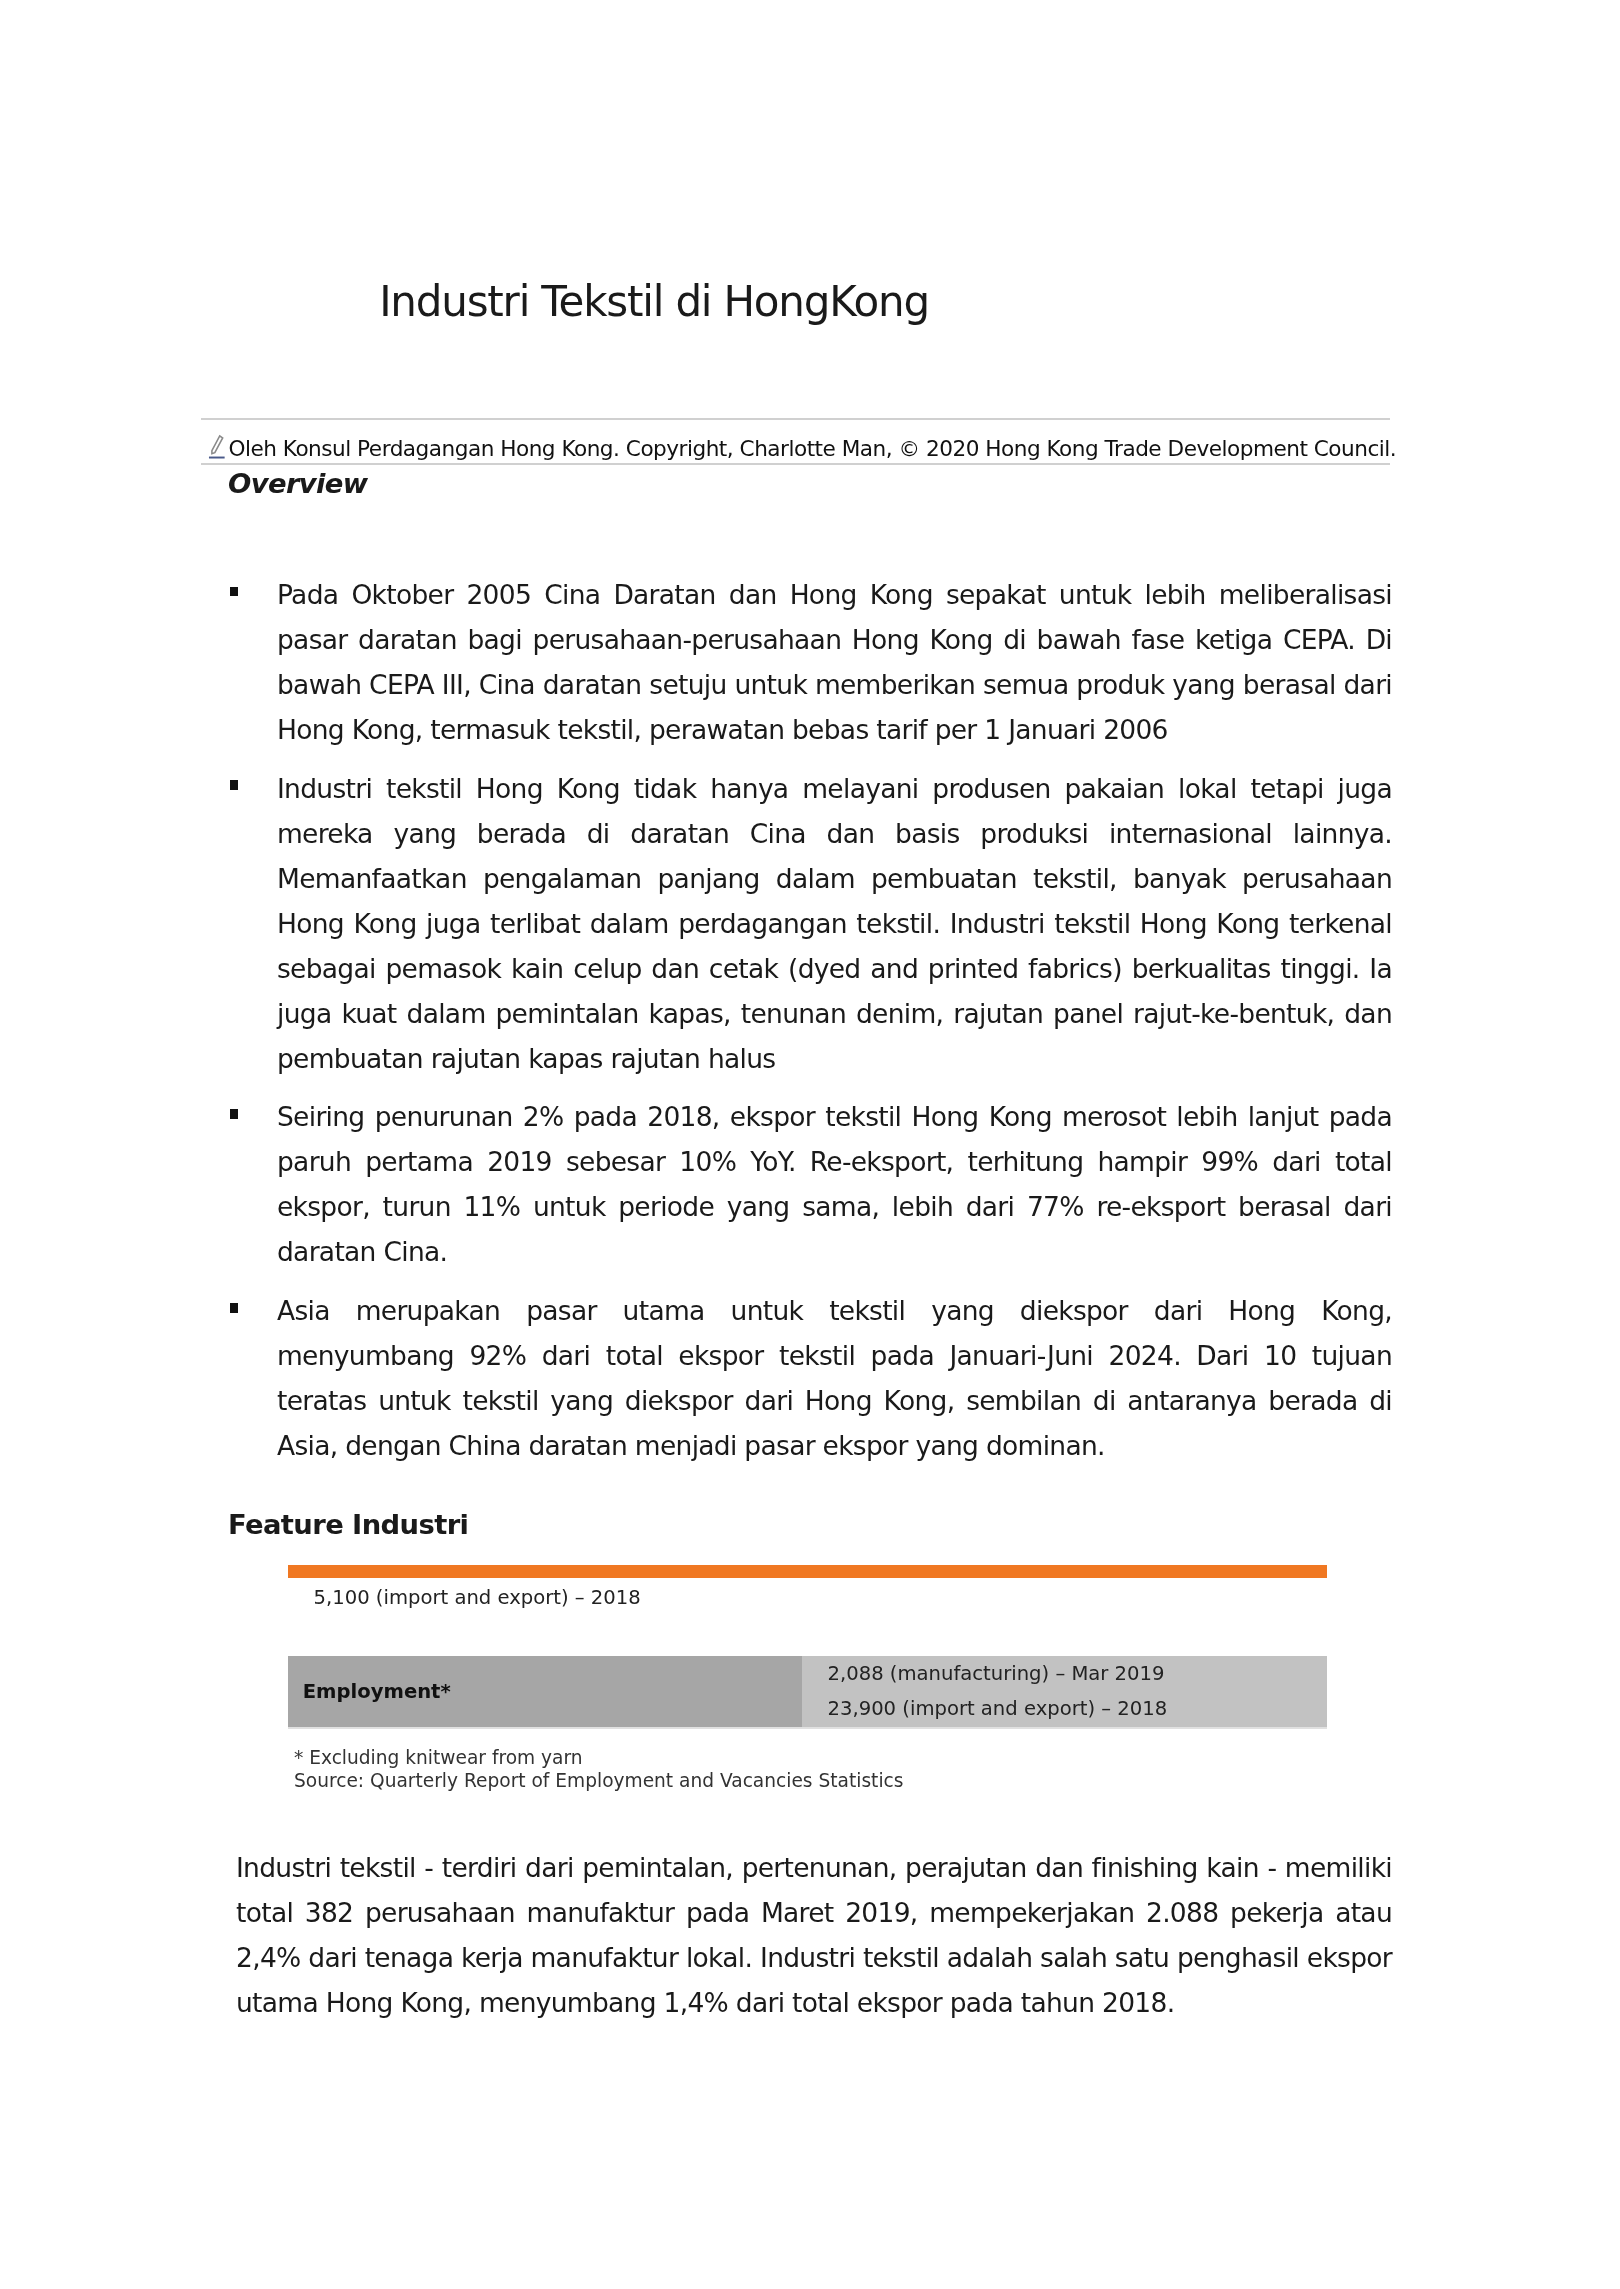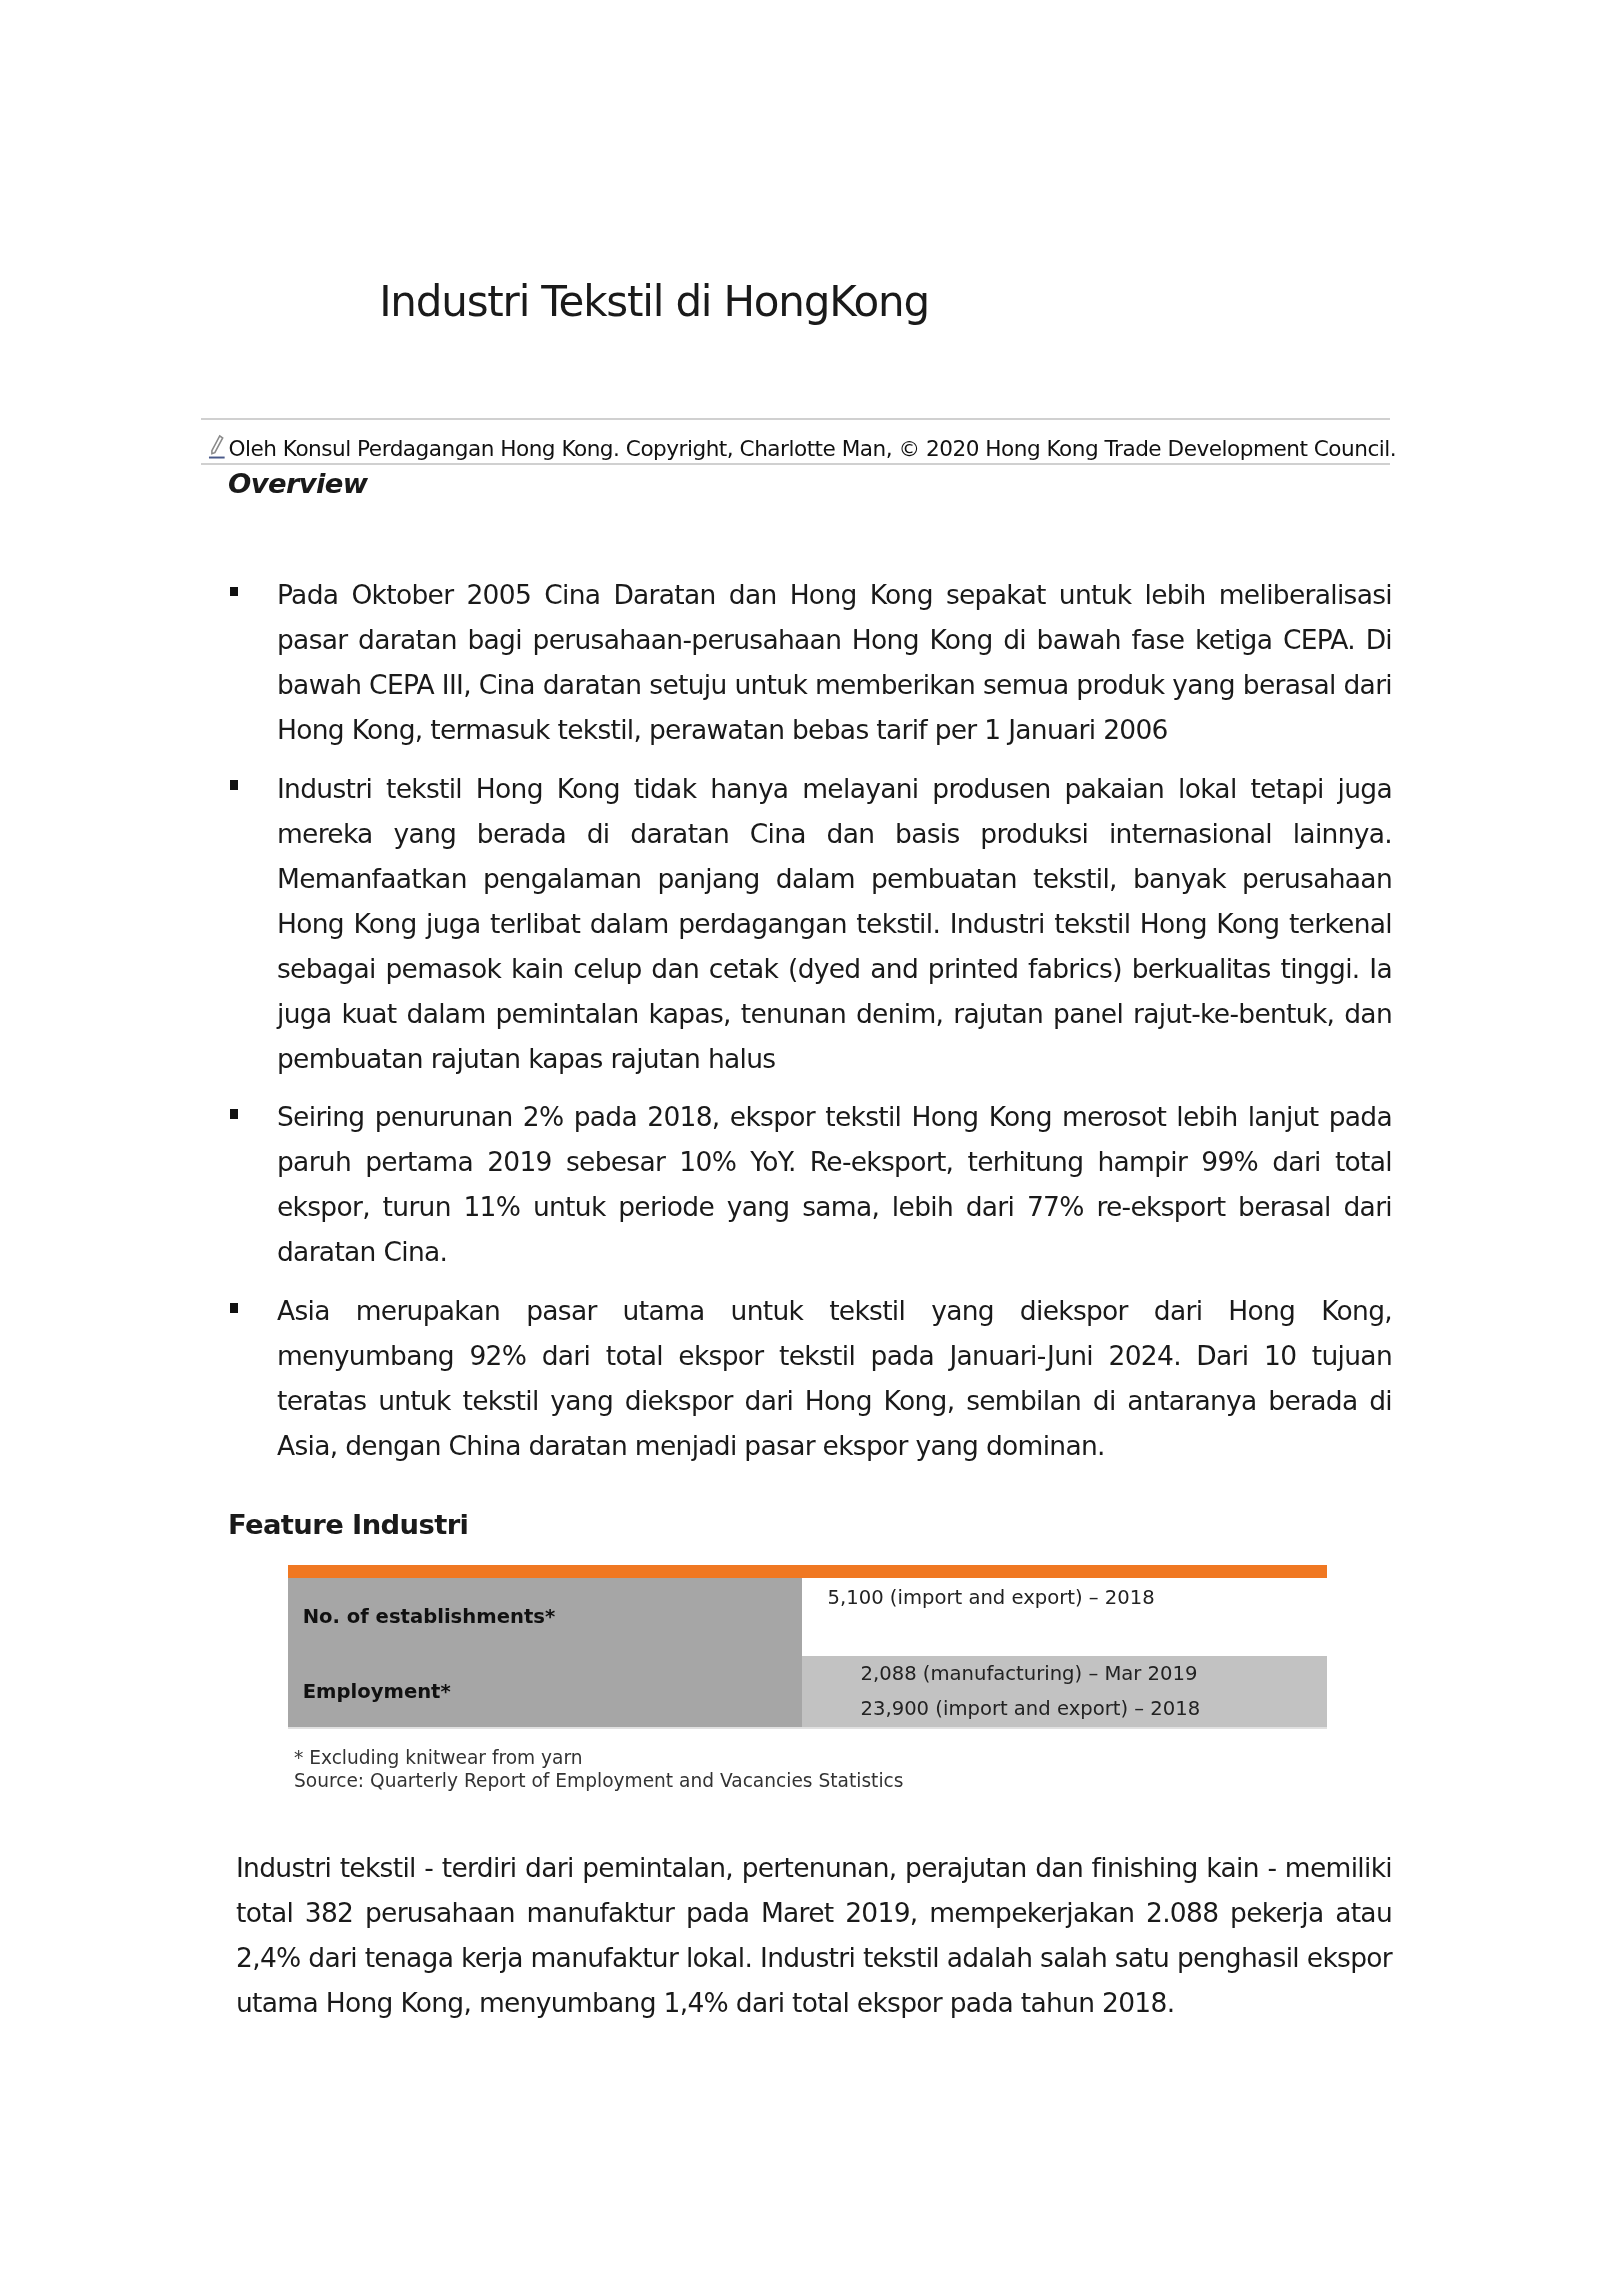--- a/index.html
+++ b/index.html
@@ -29,21 +29,21 @@
                  line-height: 45px; text-align: justify; color: #1a1a1a; }
 
   .table-wrap { position: absolute; left: 288px; top: 1565px; width: 1039px; }
   .orange-bar { height: 12.7px; background: #f07822; }
   .trow { display: flex; }
   .tlabel { width: 514px; background: #a6a6a6; font-family: "DejaVu Sans", sans-serif; font-weight: bold;
             font-size: 19.6px; color: #111; display: flex; align-items: center; padding-left: 14.7px; box-sizing: border-box; }
   .tvals { flex: 1; display: flex; flex-direction: column; }
   .tval { height: 37px; line-height: 37px; padding-left: 25.5px; font-size: 19.6px; color: #222; }
   .row-a .tvals { background: #ffffff; }
-  .row-b .tvals { background: #c2c2c2; padding-left: 33px; }
+  .row-b .tvals { background: #c2c2c2; }
   .row-a { height: 78px; }
   .row-b { height: 71px; }
   .row-a .tval { height: 37px; line-height: 39px; }
   .row-b .tval { height: 35px; line-height: 35px; }
   .tbottom { height: 2px; background: #e0e0e0; }
   .footnote { position: absolute; left: 294px; top: 1747px; font-size: 18.6px; color: #333; line-height: 22.5px; }
 
   .para { position: absolute; left: 228px; top: 1837px; width: 1156px; font-size: 26.5px; letter-spacing: -0.7px;
           line-height: 45px; text-align: justify; color: #1a1a1a; margin: 8px; }
 </style>
@@ -84,21 +84,20 @@
       <span class="bullet-mark"></span>
       <div class="bullet-text">Asia merupakan pasar utama untuk tekstil yang diekspor dari Hong Kong, menyumbang 92% dari total ekspor tekstil pada Januari-Juni 2024. Dari 10 tujuan teratas untuk tekstil yang diekspor dari Hong Kong, sembilan di antaranya berada di Asia, dengan China daratan menjadi pasar ekspor yang dominan.</div>
     </li>
   </ul>
 
   <h2 class="h2 feature">Feature Industri</h2>
 
   <div class="table-wrap">
     <div class="orange-bar"></div>
     <div class="trow row-a">
-      <div class="tlabel">No. of establishments*</div>
       <div class="tvals">
         <div class="tval">5,100 (import and export) – 2018</div>
       </div>
     </div>
     <div class="trow row-b">
       <div class="tlabel">Employment*</div>
       <div class="tvals">
         <div class="tval">2,088 (manufacturing) – Mar 2019</div>
         <div class="tval">23,900 (import and export) – 2018</div>
       </div>

